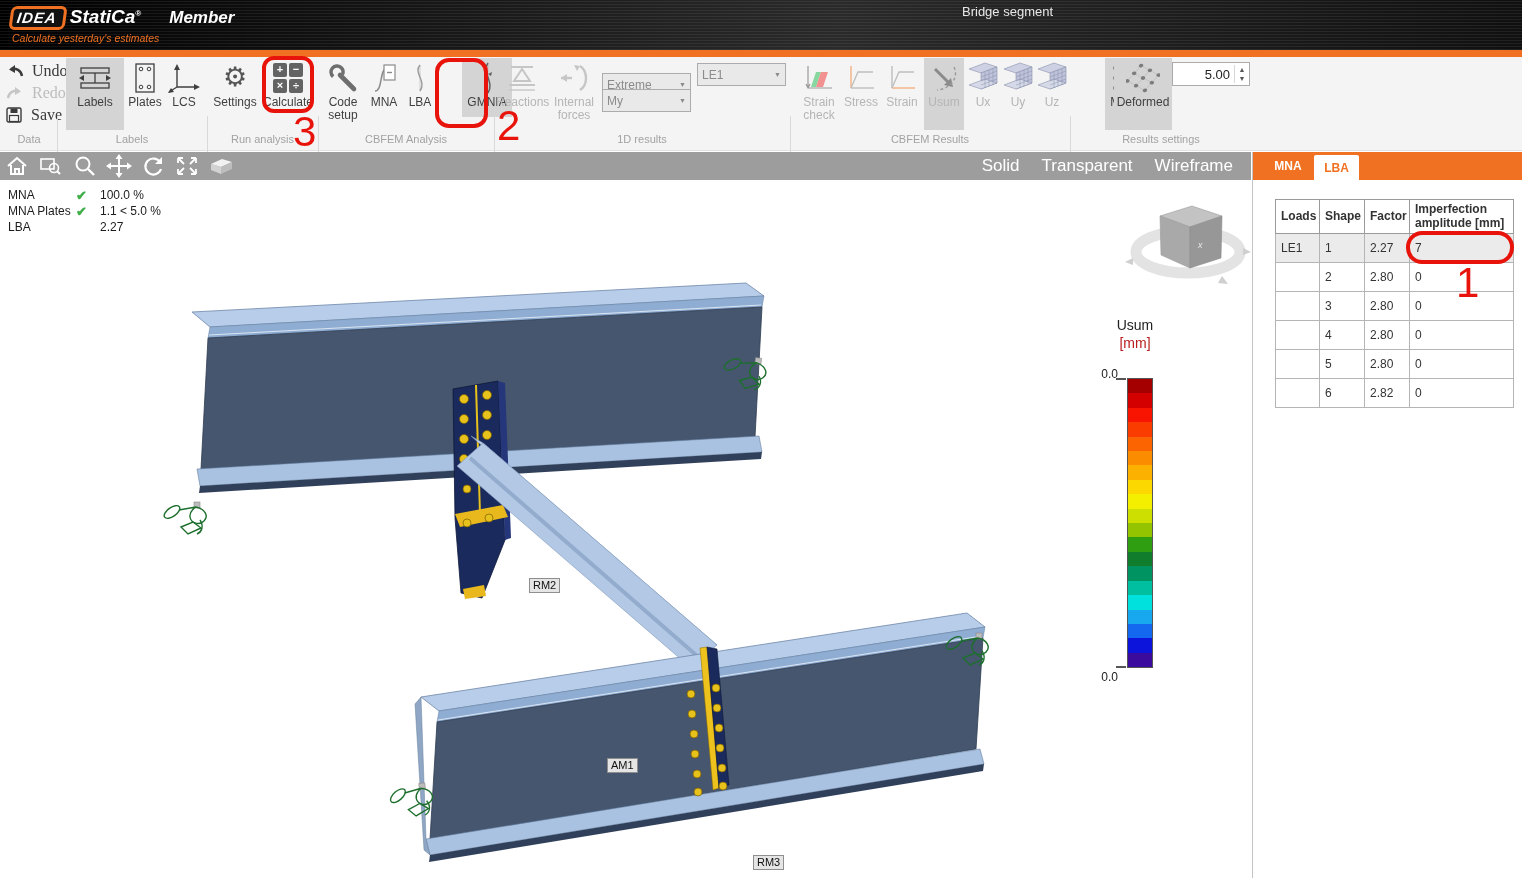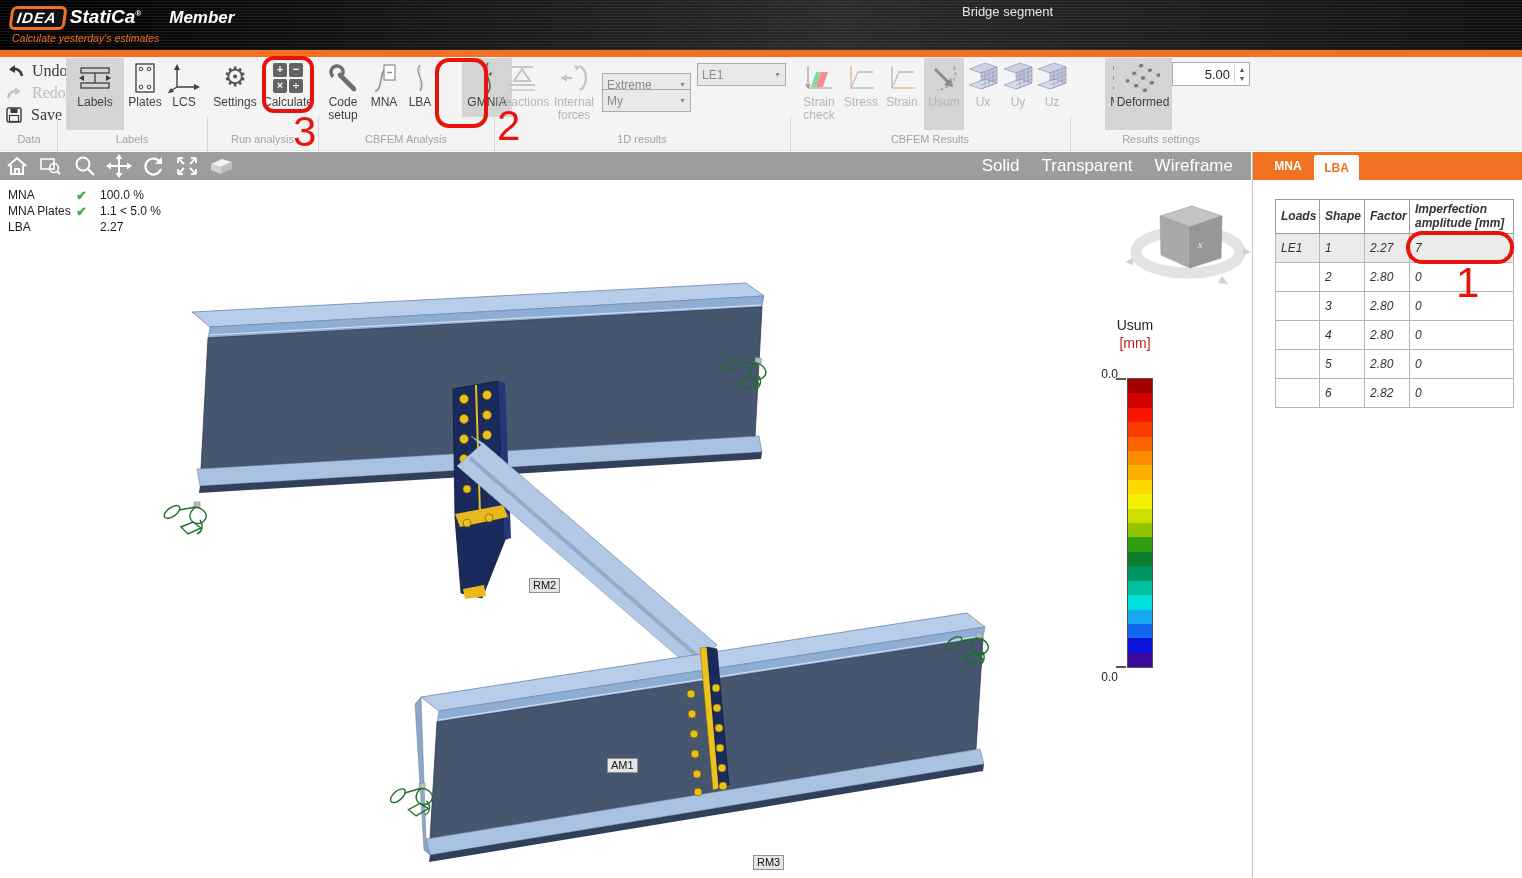--- a/index.html
+++ b/index.html
@@ -70,21 +70,21 @@
   .cband { flex:1; }
   .cbar-tick { position:absolute; width:10px; height:2px; background:#555; }
 
   
   .rpanel { position:absolute; left:1252px; top:152px; width:270px; height:726px; background:#fff; border-left:1px solid #c4c4c4; }
   .rtabs { position:absolute; left:0; top:0; width:270px; height:28px; background:#f07122; }
   .rtab { position:absolute; top:0; height:28px; display:flex; align-items:center; justify-content:center;
           font-size:12px; font-weight:bold; color:#fff; }
   .rtab.active { background:#fff; color:#f07122; top:3px; height:25px; border-radius:2px 2px 0 0; }
   .lba-table { position:absolute; left:22px; top:47px; border-collapse:collapse; table-layout:fixed; width:238px;
-               font-size:12px; color:#333;font-style:italic; }
+               font-size:12px; color:#333; }
   .lba-table th { border:1px solid #9a9a9a; font-weight:bold; height:34px; text-align:left; padding:1px 5px; line-height:1.15; background:#fff; }
   .lba-table td { border:1px solid #b5b5b5; height:29px; padding:1px 5px; background:#fff; }
   .lba-table tr.sel td { background:#ebebeb; }
 
   
   .ann-ring { position:absolute; border:4px solid #e8140c; border-radius:14px; pointer-events:none; }
   .ann-num { position:absolute; color:#e8140c; font-size:42px; pointer-events:none; line-height:1; }
 
   svg { display:block; }
   .noevents { pointer-events:none; }

